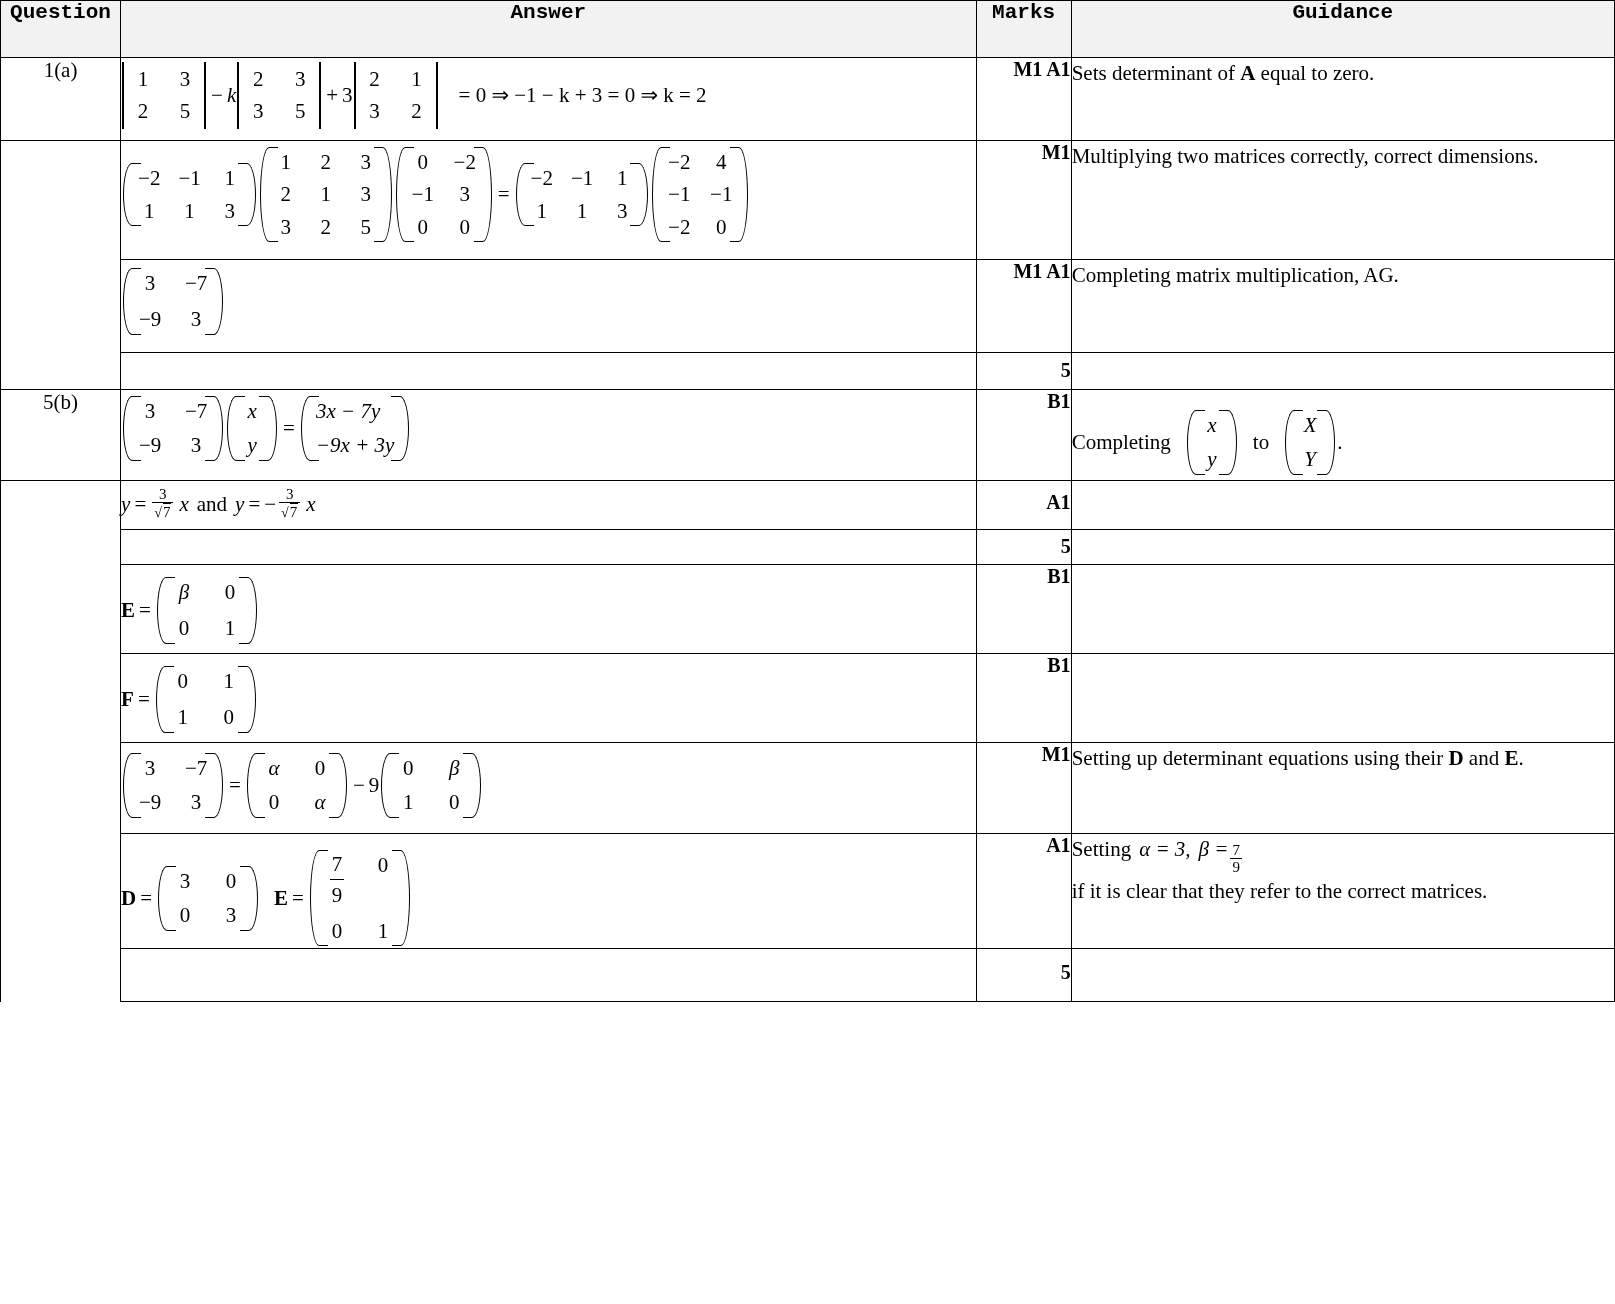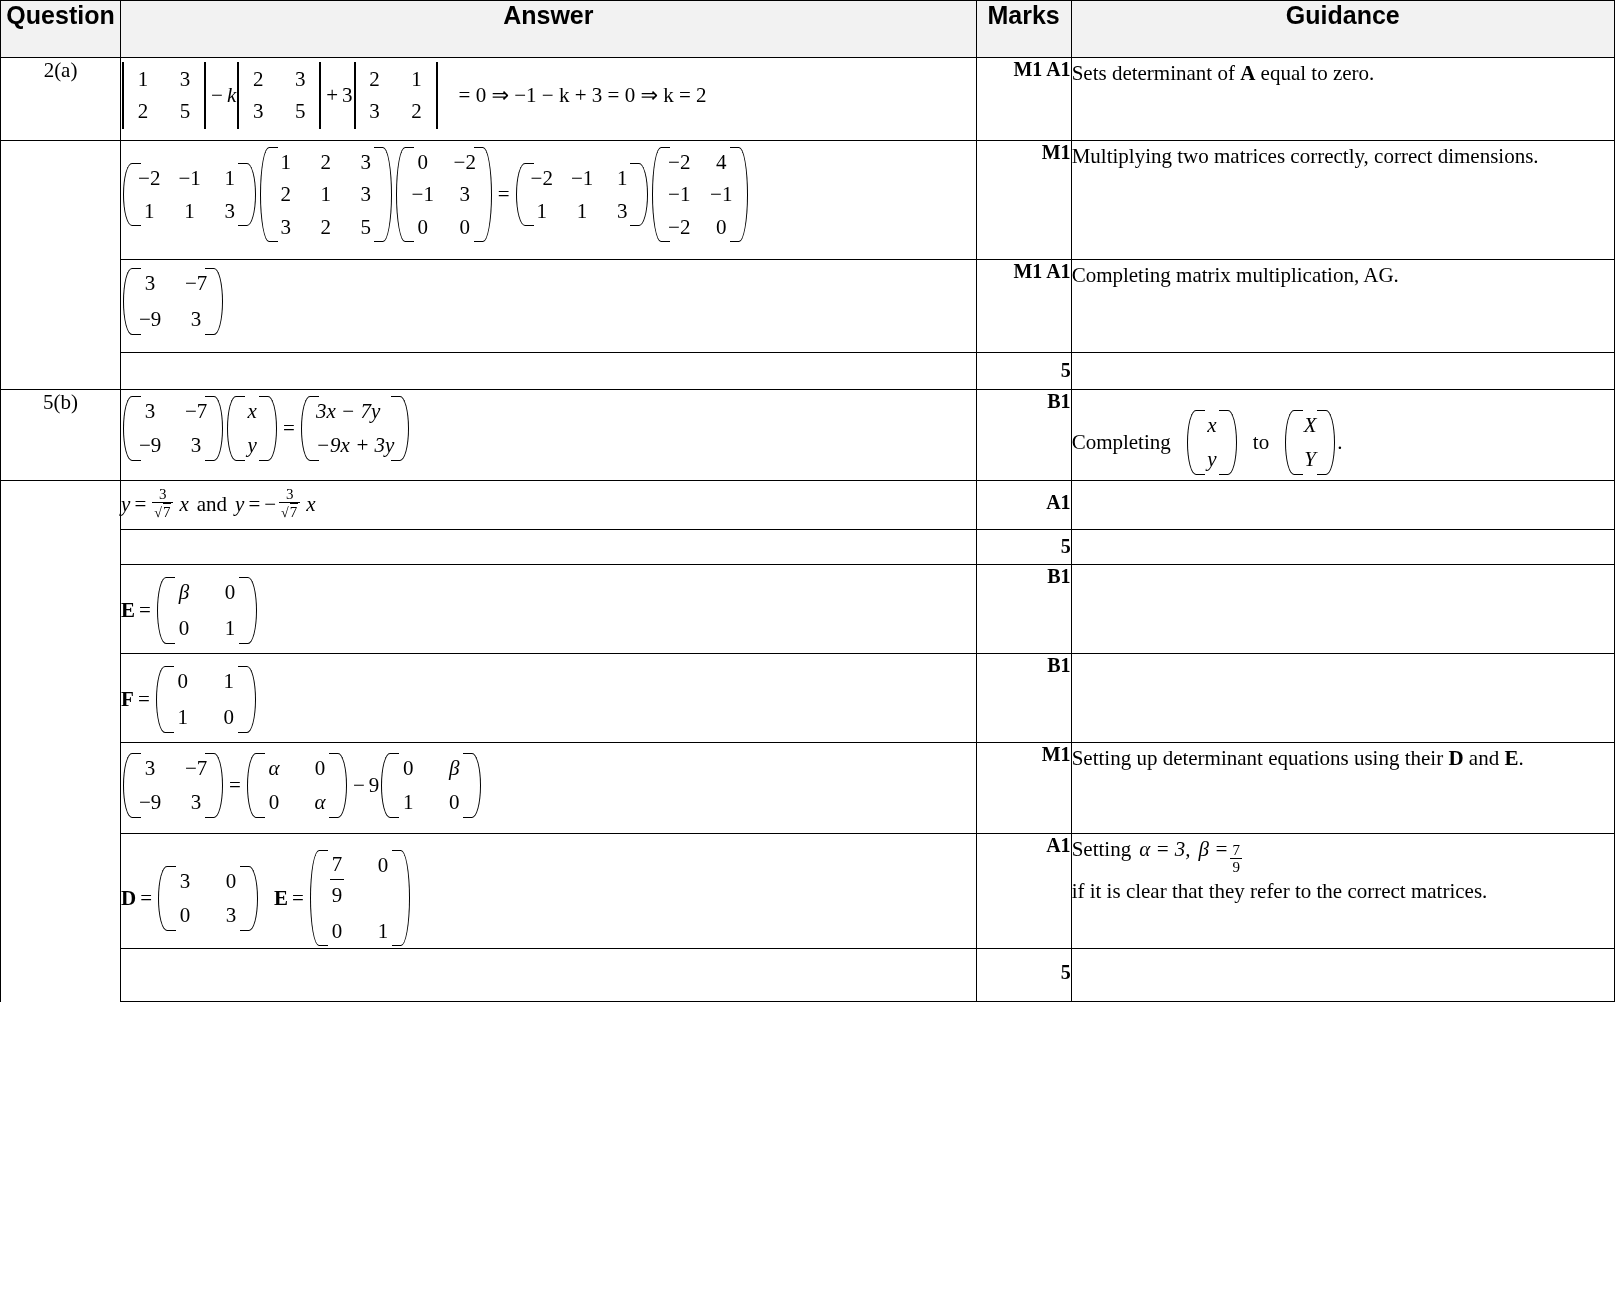--- a/index.html
+++ b/index.html
@@ -15,25 +15,25 @@
     table-layout:fixed;
   }
   table.ms td, table.ms th{
     border:1px solid #000;
     vertical-align:top;
     padding:0;
   }
   thead th{
     background:#f2f2f2;
     font-weight:bold;
-    font-size:25px;
+    font-size:21px;
     text-align:center;
     height:56px;
     vertical-align:middle;
-    font-family:Liberation Sans, sans-serif;
+    font-family:Liberation Mono, monospace;
   }
   .c-q{width:120px;}
   .c-a{width:855px;}
   .c-m{width:95px;}
   .c-g{width:543px;}
 
   td.q{
     text-align:center;
     font-size:21px;
     padding-top:14px;
@@ -118,21 +118,21 @@
     <tr>
       <th>Question</th>
       <th>Answer</th>
       <th>Marks</th>
       <th>Guidance</th>
     </tr>
   </thead>
   <tbody>
 
     <tr>
-      <td class="q topline" rowspan="1">2(a)</td>
+      <td class="q topline" rowspan="1">1(a)</td>
       <td class="ans" style="height:82px;">
         <div class="mrow" style="margin-top:4px;">
           <span class="det">
             <span class="vbar"></span>
             <span class="mgrid c2">
               <span class="mn">1</span>
               <span class="mn">3</span>
               <span class="mn">2</span>
               <span class="mn">5</span>
             </span>

